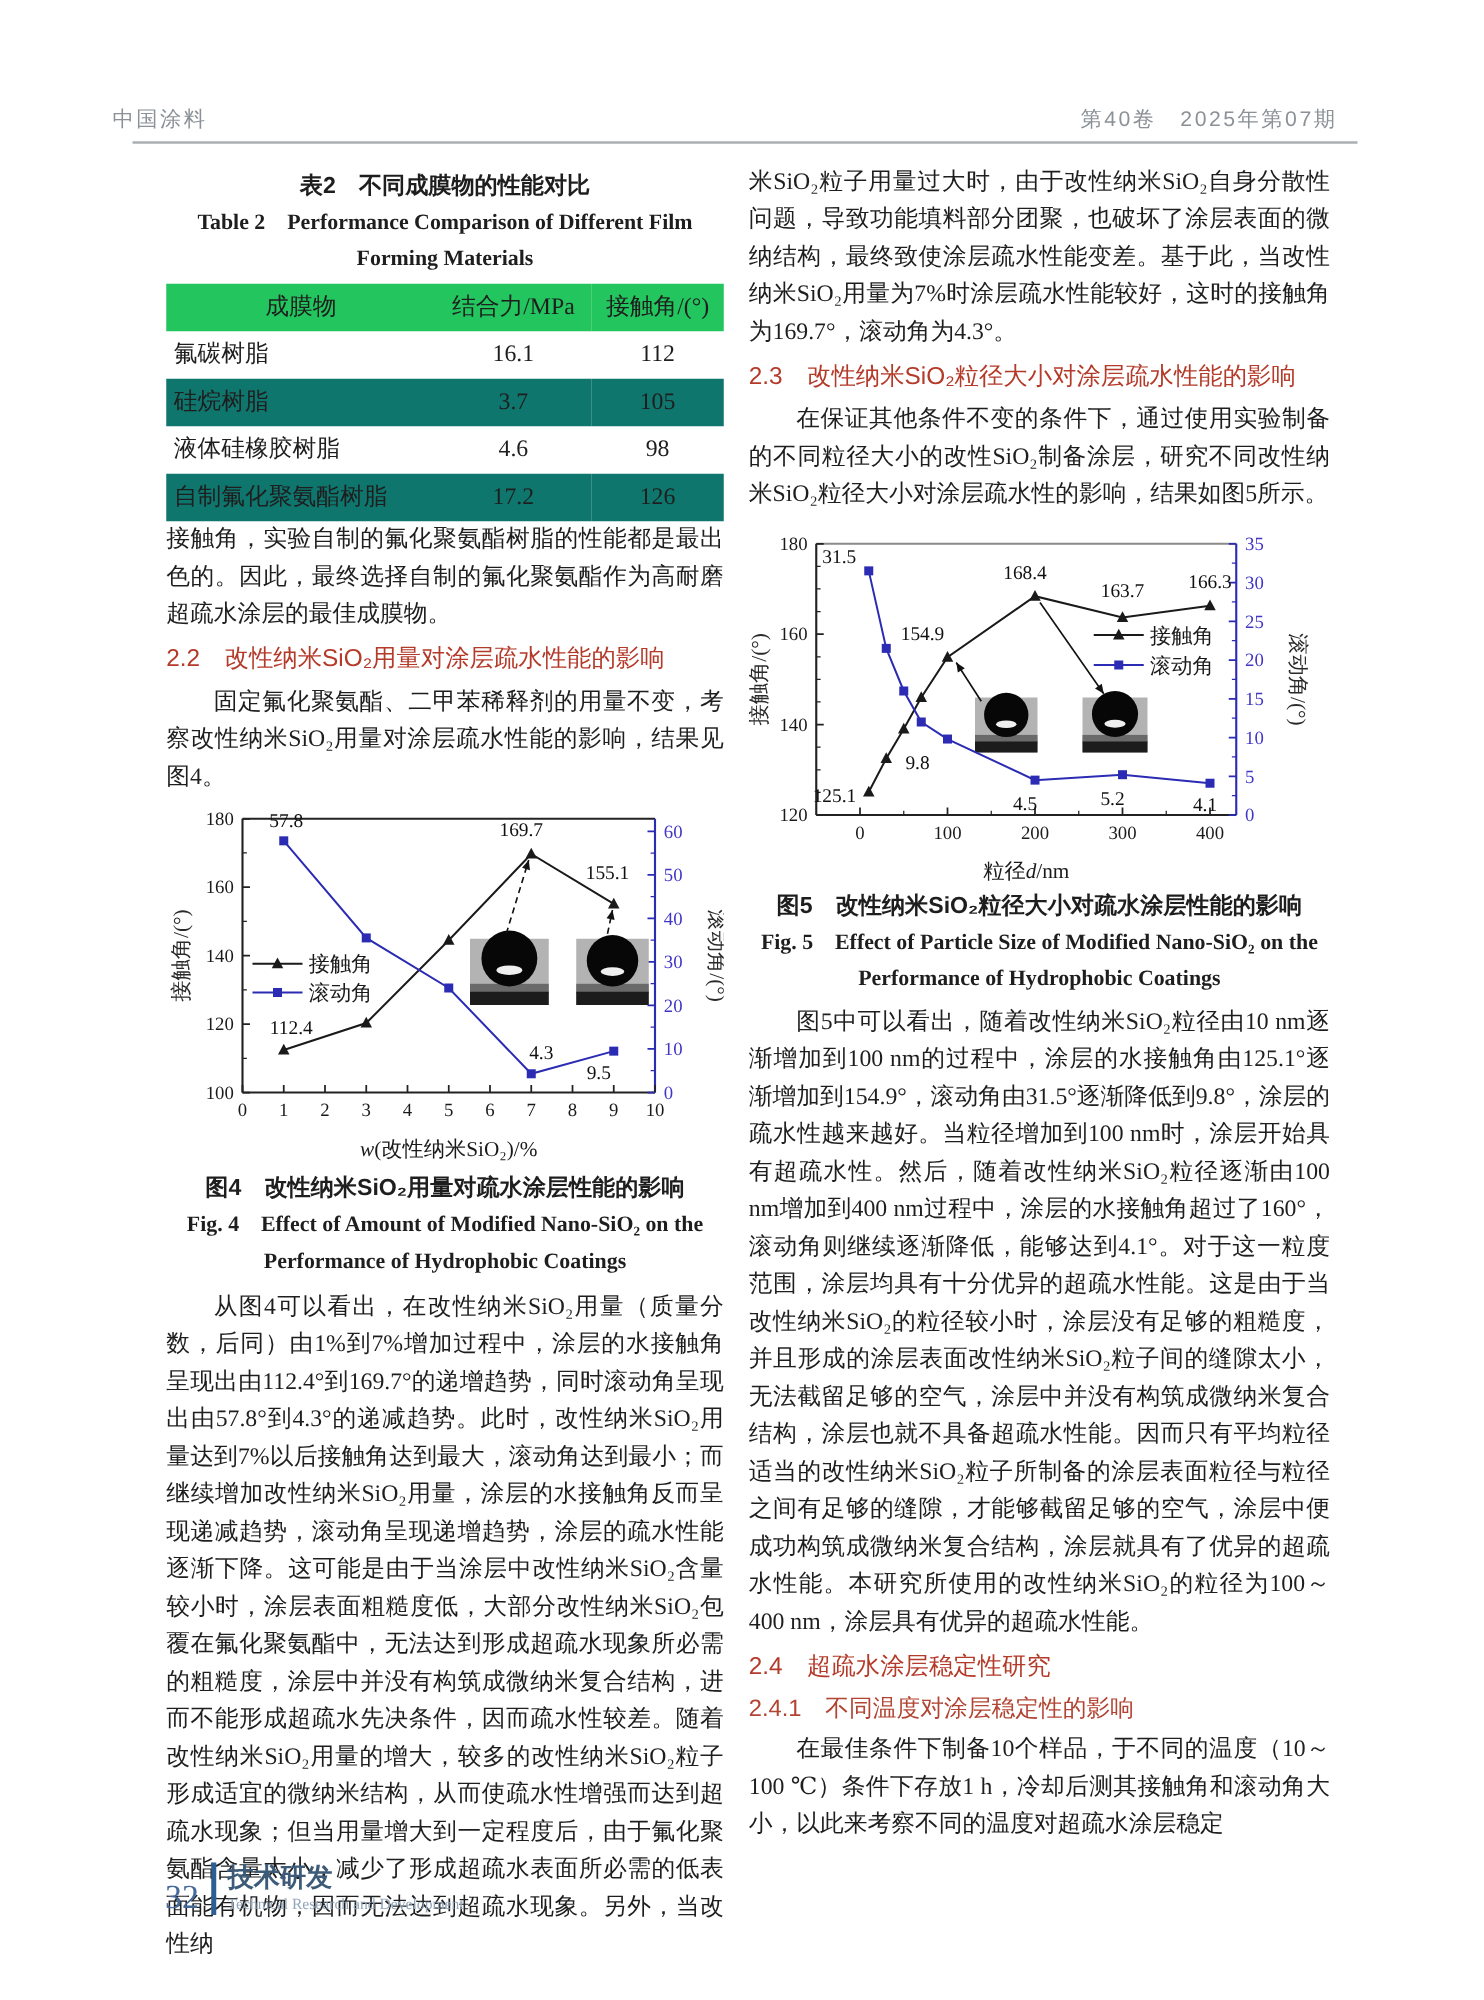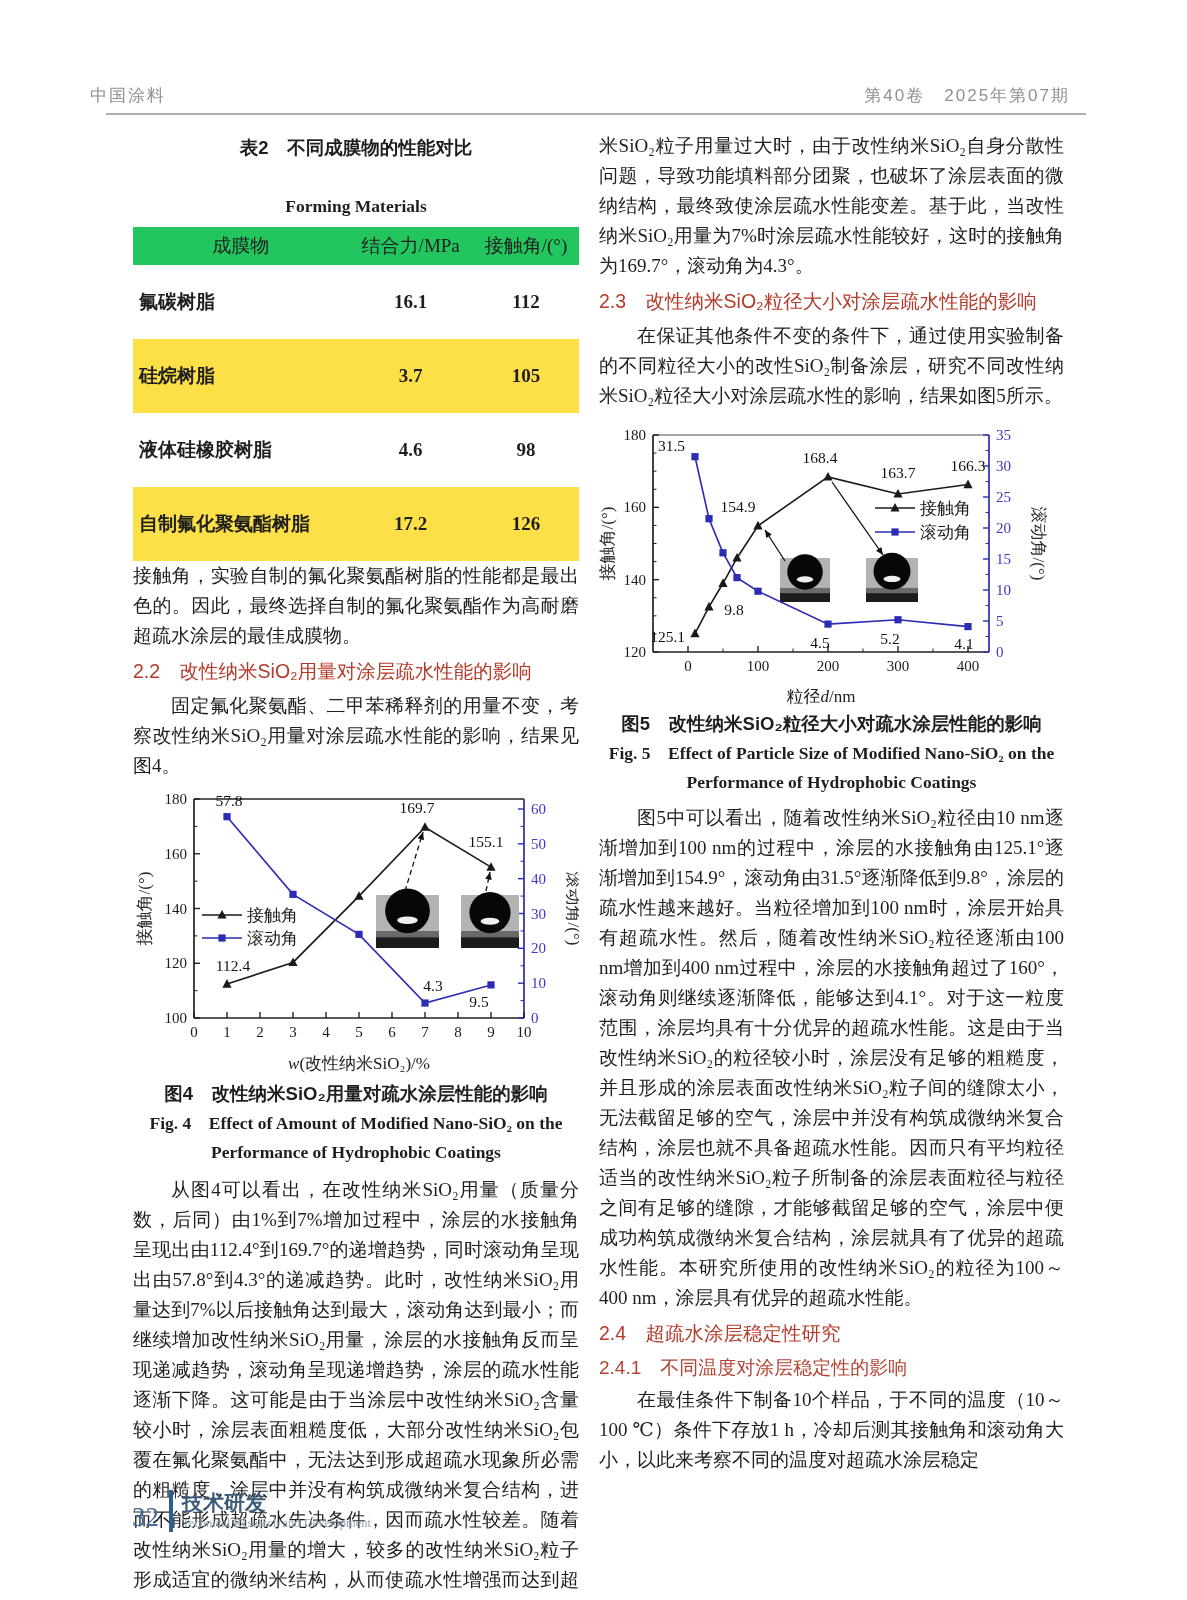--- a/index.html
+++ b/index.html
@@ -16,44 +16,44 @@
   p.no-indent{text-indent:0;}
   .sec{font-family:"Liberation Sans","DejaVu Sans",sans-serif;color:#b43a29;font-size:19.5px;font-weight:normal;
        margin:5px 0;text-align:left;line-height:30px;text-indent:0;}
   .subsec{font-family:"Liberation Sans","DejaVu Sans",sans-serif;color:#b24433;font-size:19px;font-weight:normal;
        margin:2px 0;text-align:left;line-height:30px;text-indent:0;}
   .cap-cn{font-family:"Liberation Sans","DejaVu Sans",sans-serif;font-weight:bold;font-size:18.5px;
        text-align:center;text-indent:0;line-height:30px;margin:2px 0 0;}
   .cap-en{font-weight:bold;font-size:17.5px;text-align:center;text-indent:0;line-height:29px;margin:0;}
   table.perf{width:100%;border-collapse:collapse;margin-top:6px;font-size:19px;}
   table.perf th{background:#22c55e;font-weight:normal;padding:4px 3px;text-align:center;}
-  table.perf td{padding:22px 3px;text-align:center;font-weight:bold;}
+  table.perf td{padding:4px 3px;text-align:center;}
   table.perf td.name{text-align:left;padding-left:6px;}
-  table.perf tr.alt{background:#fde047;}
+  table.perf tr.alt{background:#0f766e;}
   figure{margin:4px 0 0;}
   figure svg{display:block;margin:0 auto;}
   .footer{position:absolute;left:132px;top:1490px;display:flex;align-items:stretch;}
   .pagenum{font-size:27px;color:#44699b;margin-right:10px;align-self:flex-end;line-height:30px;}
   .fbar{width:4px;background:#2d5f92;margin-right:9px;}
   .fsec{display:flex;flex-direction:column;justify-content:center;}
   .fsec-cn{font-family:"Liberation Sans","DejaVu Sans",sans-serif;font-weight:bold;font-size:21px;color:#3d5b78;line-height:25px;}
   .fsec-en{font-size:12.5px;color:#93a6ba;line-height:17px;}
 </style>
 </head>
 <body>
 
 <div class="hdr">
   <span>中国涂料</span>
   <span>第40卷　2025年第07期</span>
 </div>
 <div class="hdr-rule"></div>
 
 <div class="col" id="col-left">
   <p class="cap-cn">表2　不同成膜物的性能对比</p>
-  <p class="cap-en"><br><span>Forming Materials</span></p>
+  <p class="cap-en"><span>Table 2　Performance Comparison of Different Film</span><br><span>Forming Materials</span></p>
   <table class="perf">
     <thead>
         <tr>
           <th>成膜物</th>
           <th>结合力/MPa</th>
           <th>接触角/(°)</th>
         </tr>
       </thead>
     <tbody>
         <tr>

